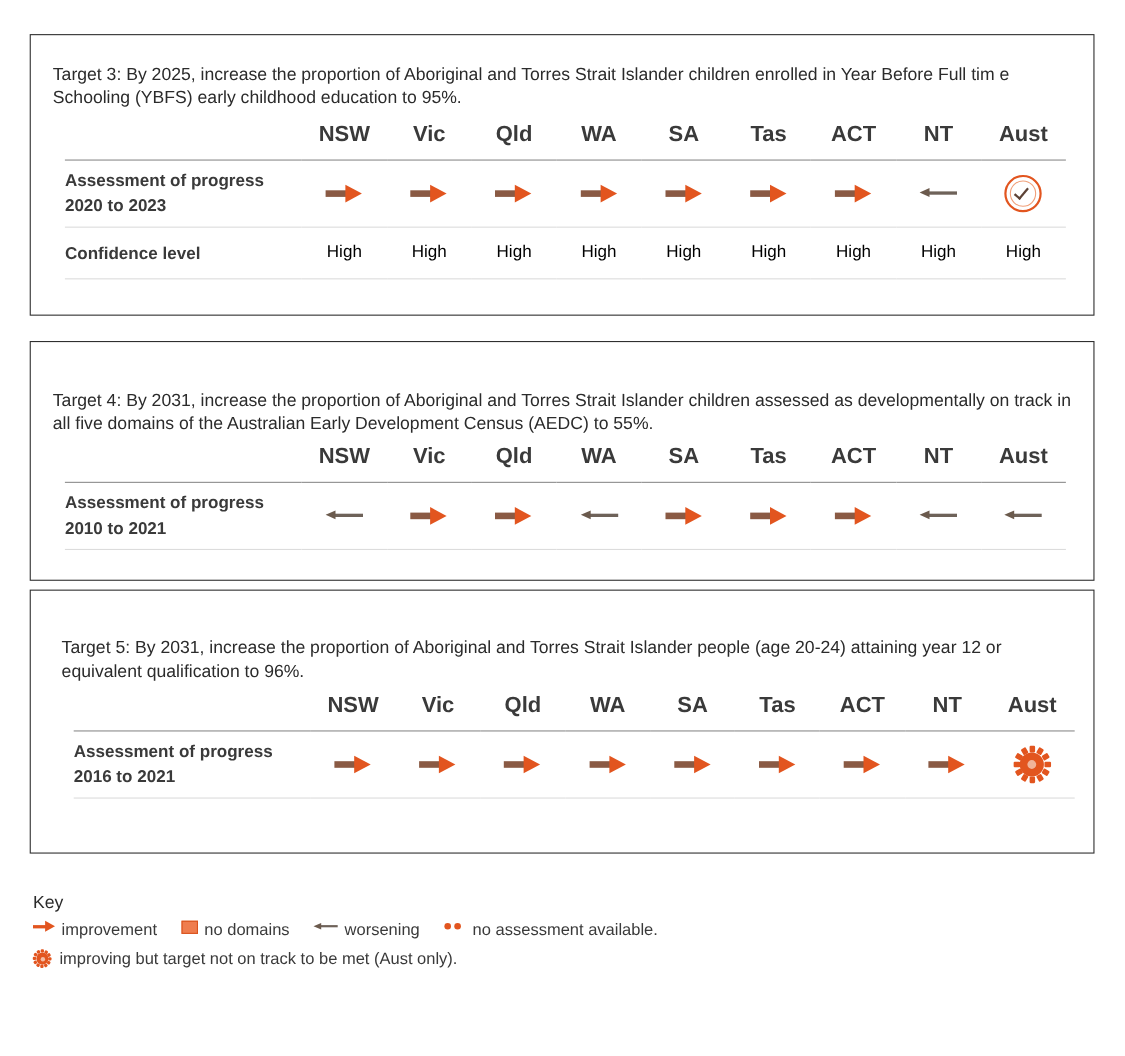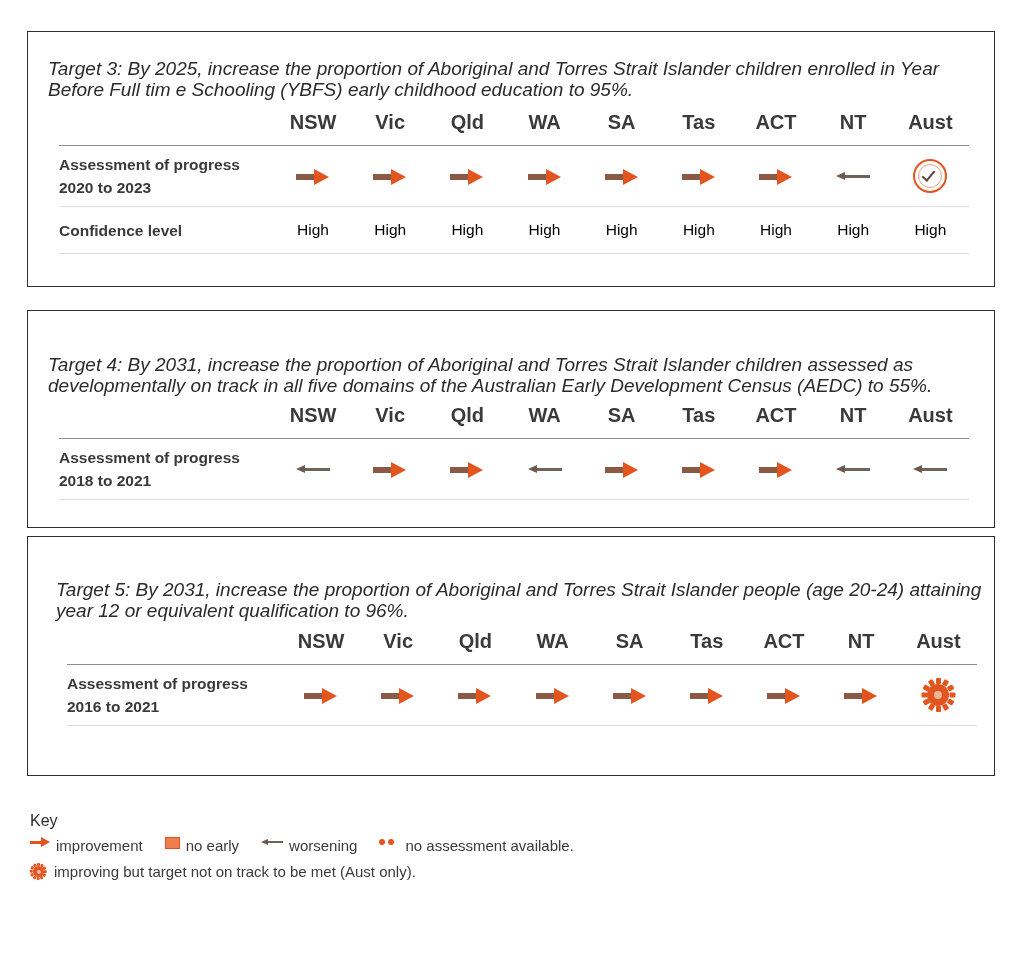--- a/index.html
+++ b/index.html
@@ -13,21 +13,21 @@
   
   .panel{
     position:absolute;left:27px;width:968px;
     border:1.5px solid #2f2f2f;background:#fff;box-sizing:border-box;
   }
   #panel-1{top:31px;height:256px;}
   #panel-2{top:310px;height:218px;}
   #panel-3{top:536px;height:240px;}
 
   .target-text{
-    position:absolute;font-style:italic;font-size:19px;line-height:21px;
+    position:absolute;font-size:16px;line-height:21px;
     color:#2b2b2b;font-family:"Liberation Sans",sans-serif;
   }
   #panel-1 .target-text{left:20px;top:26px;width:930px;}
   #panel-2 .target-text{left:20px;top:43px;width:930px;}
   #panel-3 .target-text{left:28px;top:42px;width:928px;}
 
   
   .tbl{position:absolute;border-collapse:collapse;}
   #panel-1 .tbl{left:31px;top:79px;width:910px;}
   #panel-2 .tbl{left:31px;top:93px;width:910px;}
@@ -226,21 +226,21 @@
         <th class="col">ACT</th>
         <th class="col">NT</th>
         <th class="col">Aust</th>
       </tr>
       <tr class="rule-strong">
             <td colspan="10"></td>
           </tr>
       <tr>
         <td class="rowlabel">
           <span>Assessment of progress</span><br>
-          <span>2018 to 2021</span>
+          <span>2010 to 2021</span>
         </td>
         <td class="cell"><span class="ico arrow-left"><span class="tail"></span><span class="head"></span></span></td>
         <td class="cell"><span class="ico arrow-right"><span class="tail"></span><span class="head"></span></span></td>
         <td class="cell"><span class="ico arrow-right"><span class="tail"></span><span class="head"></span></span></td>
         <td class="cell"><span class="ico arrow-left"><span class="tail"></span><span class="head"></span></span></td>
         <td class="cell"><span class="ico arrow-right"><span class="tail"></span><span class="head"></span></span></td>
         <td class="cell"><span class="ico arrow-right"><span class="tail"></span><span class="head"></span></span></td>
         <td class="cell"><span class="ico arrow-right"><span class="tail"></span><span class="head"></span></span></td>
         <td class="cell"><span class="ico arrow-left"><span class="tail"></span><span class="head"></span></span></td>
         <td class="cell"><span class="ico arrow-left"><span class="tail"></span><span class="head"></span></span></td>
@@ -299,21 +299,21 @@
     <div class="key-row">
       <div class="key-item">
         <span class="ico key-sm-arrow-r">
           <span class="tail"></span>
             <span class="head"></span>
         </span>
         <span class="key-label">improvement</span>
       </div>
       <div class="key-item">
         <span class="ico nochange"></span>
-        <span class="key-label">no early</span>
+        <span class="key-label">no domains</span>
       </div>
       <div class="key-item">
         <span class="ico key-sm-arrow-l">
           <span class="tail"></span>
             <span class="head"></span>
         </span>
         <span class="key-label">worsening</span>
       </div>
       <div class="key-item">
         <span class="ico dots">

